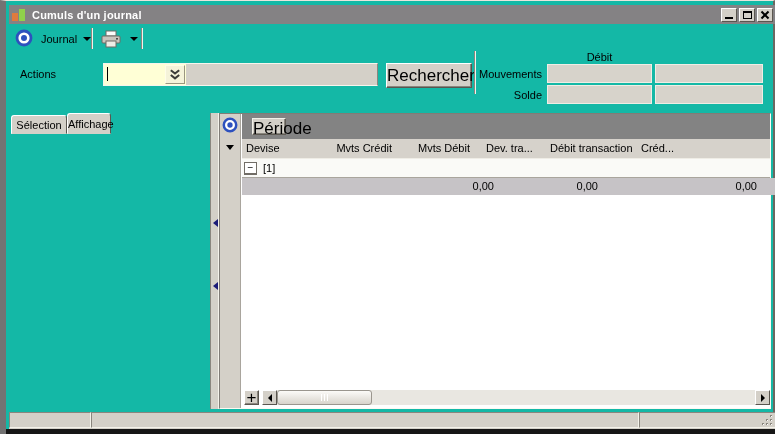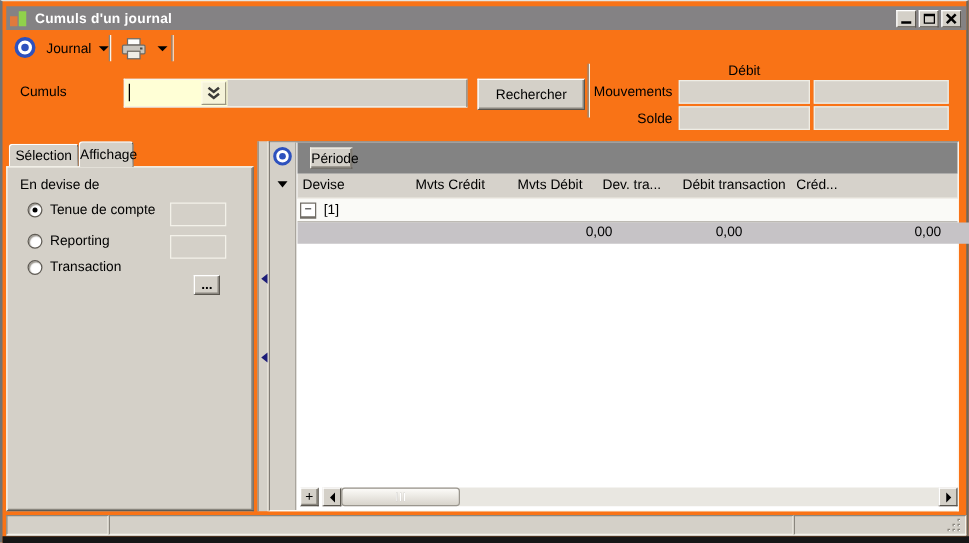--- a/index.html
+++ b/index.html
@@ -4,22 +4,22 @@
 <style>
   * { margin:0; padding:0; box-sizing:border-box; }
   html,body { width:775px; height:434px; overflow:hidden; }
   body {
     font-family:"Liberation Sans", sans-serif;
     font-size:11px; color:#000;
     background:#d4d0c8;
   }
   .abs { position:absolute; }
   .window {
-    position:absolute; inset:0; background:#f97316;
-    border-top:1px solid #e9e5dd; border-left:2px solid #737373;
+    position:absolute; inset:0; background:#14b8a6;
+    border-top:1px solid #e9e5dd; border-left:6px solid #737373;
     border-right:2px solid #6b6861;
   }
   
   .titlebar {
     left:3px; top:4px; width:768px; height:19px;
     background:#848284; display:flex; align-items:center;
   }
   .title-icon { width:14px; height:14px; margin-left:3px; position:relative; }
   .title-icon .bar-orange { position:absolute; left:0; bottom:1px; width:6px; height:8px; background:#e07a3e; }
   .title-icon .bar-green  { position:absolute; left:7px; bottom:1px; width:6px; height:12px; background:#90d14b; }
@@ -56,21 +56,21 @@
   .combo-caret { position:absolute; left:3px; top:3px; width:1px; height:14px; background:#000; }
   .combo-open-btn {
     position:absolute; right:1px; top:1px; width:20px; height:19px;
     background:#f5f3d9; border:1px solid; border-color:#fffde8 #9a9680 #9a9680 #fffde8;
     display:flex; align-items:center; justify-content:center; padding:0;
   }
   .combo-display { flex:1; }
   .btn {
     background:#d4d0c8; border:1px solid; border-color:#fff #5a564f #5a564f #fff;
     box-shadow:inset -1px -1px 0 #8a867e; text-align:center; cursor:default;
-    font-family:"Liberation Sans",sans-serif; font-size:11px;
+    font-family:"Liberation Sans",sans-serif; font-size:17px;
   }
   .search-btn { left:380px; top:62px; width:86px; height:25px; }
   .v-div { left:468px; top:50px; width:2px; height:43px; border-left:1px solid #8a867e; border-right:1px solid #f4f2ea; }
   .col-cap { top:50px; text-align:center; cursor:default; }
   .row-cap { width:84px; text-align:right; cursor:default; }
   .flat-field {
     background:#d7d3cb; border:1px solid #efede5;
   }
   
   .tab {
@@ -190,21 +190,21 @@
       <rect x="2" y="6" width="18" height="7" rx="1" fill="#c9c5bd" stroke="#6f6b64"></rect>
       <rect x="6" y="11" width="10" height="6" fill="#efede6" stroke="#6f6b64"></rect>
       <rect x="16" y="8" width="2" height="1.6" fill="#4a4a46"></rect>
     </svg>
   </button>
   <button class="abs dd-arrow-btn">
     <span class="tri-down-sm"></span>
   </button>
   <div class="abs tb-sep" style="left:135px;"></div>
 
-  <span class="abs lbl" style="left:14px; top:67px;">Cumuls</span>
+  <span class="abs lbl" style="left:14px; top:67px;">Actions</span>
   <div class="abs combo">
     <span class="combo-edit">
       <span class="combo-caret"></span>
       <span></span>
       <button class="combo-open-btn">
         <svg width="12" height="12" viewBox="0 0 10 10">
           <path d="M1.5 1 L5 3.8 L8.5 1" fill="none" stroke="#3c3c38" stroke-width="1.7"></path>
           <path d="M1.5 5 L5 7.8 L8.5 5" fill="none" stroke="#3c3c38" stroke-width="1.7"></path>
         </svg>
       </button>
@@ -219,42 +219,20 @@
   <span class="abs lbl row-cap" style="left:452px; top:67px;">Mouvements</span>
   <span class="abs lbl row-cap" style="left:452px; top:88px;">Solde</span>
   <span class="abs flat-field" style="left:541px; top:63px; width:105px; height:19px;"></span>
   <span class="abs flat-field" style="left:649px; top:63px; width:108px; height:19px;"></span>
   <span class="abs flat-field" style="left:541px; top:84px; width:105px; height:19px;"></span>
   <span class="abs flat-field" style="left:649px; top:84px; width:108px; height:19px;"></span>
 
   <div class="tab inactive">Sélection</div>
   <div class="tab active">Affichage</div>
 
-  <div class="abs tabpage">
-    <span class="abs lbl" style="left:10px; top:8px;">En devise de</span>
-
-    <div class="radio-row" style="left:16px; top:28px;">
-      <span class="radio checked"></span>
-      <span>Tenue de compte</span>
-    </div>
-    <span class="abs devise-field" style="top:28px;"></span>
-
-    <div class="radio-row" style="left:16px; top:53px;">
-      <span class="radio"></span>
-      <span>Reporting</span>
-    </div>
-    <span class="abs devise-field" style="top:54px;"></span>
-
-    <div class="radio-row" style="left:16px; top:74px;">
-      <span class="radio"></span>
-      <span>Transaction</span>
-    </div>
-
-    <button class="abs btn dots-btn">...</button>
-  </div>
 
   <div class="abs splitter">
     <span class="tri-left-blue" style="top:106px;"></span>
     <span class="tri-left-blue" style="top:169px;"></span>
   </div>
 
   <div class="abs grid">
     <div class="grid-strip">
       <span class="abs bullseye" style="left:2px; top:3px;">
         <svg width="16" height="16" viewBox="0 0 18 18">

